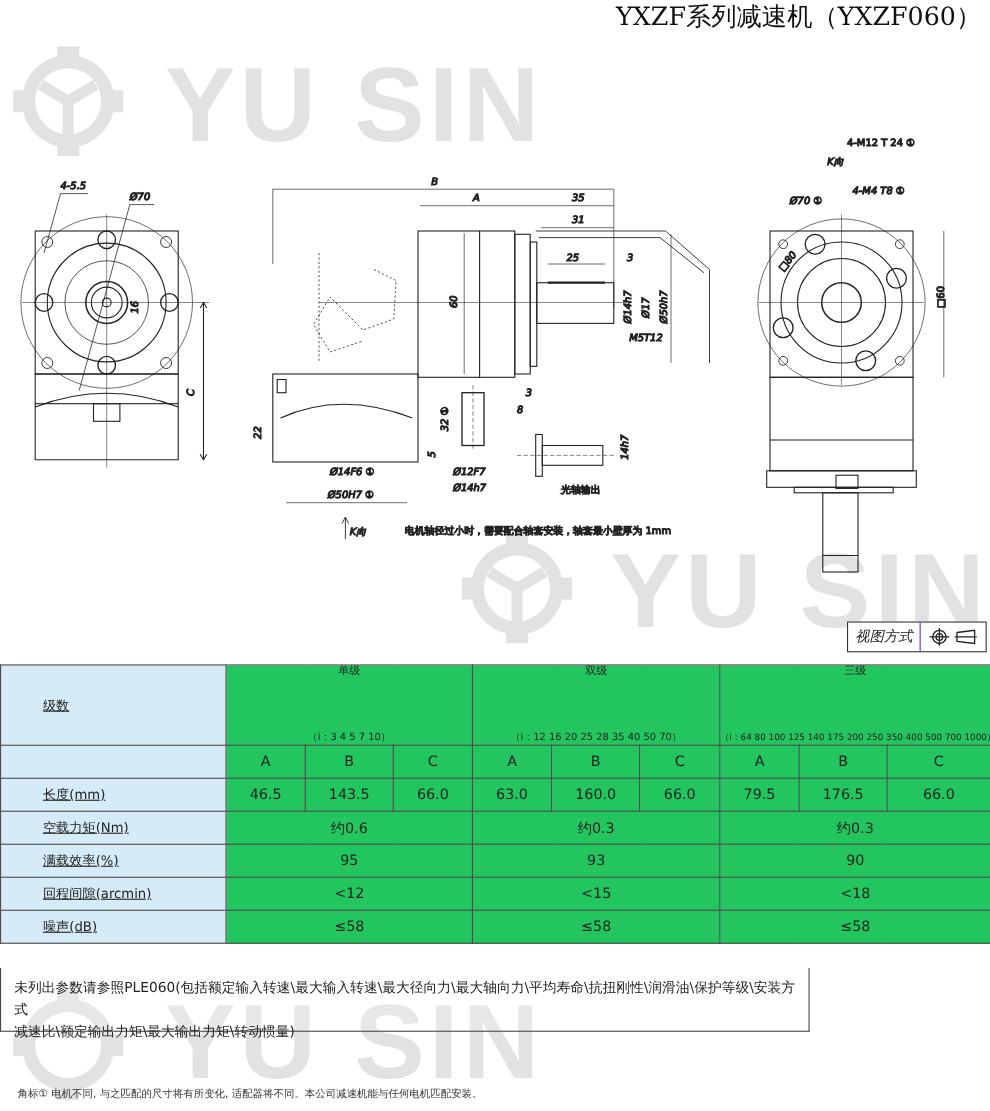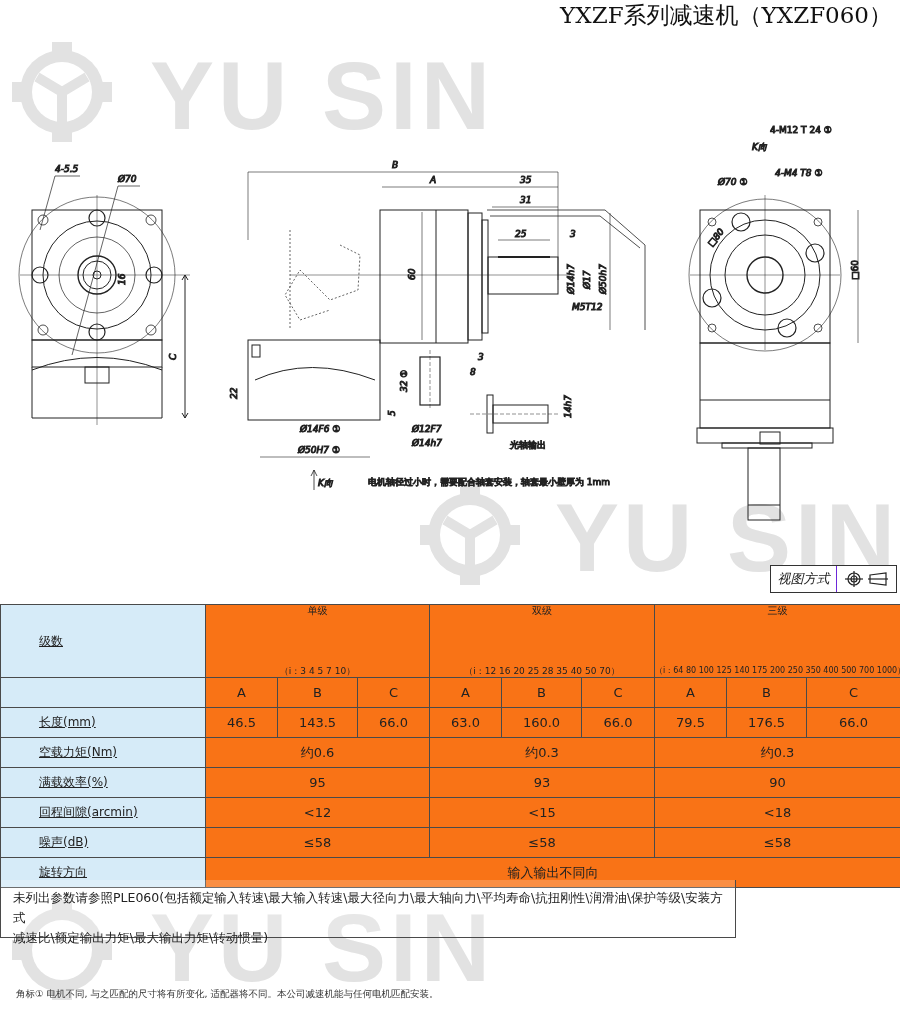--- a/index.html
+++ b/index.html
@@ -8,21 +8,21 @@
   .wm{position:absolute;color:#e2e2e2;font-family:"Liberation Sans",sans-serif;font-weight:bold;font-size:96px;letter-spacing:4px;white-space:nowrap;line-height:1;z-index:0;}
   .wm-gear{position:absolute;z-index:0;}
   .draw{position:absolute;left:0;top:110px;width:900px;height:480px;z-index:1;}
   .draw svg{width:900px;height:480px;}
   .dimtxt{font-family:"DejaVu Sans",sans-serif;font-style:italic;font-size:9px;fill:#222;}
   .note{font-family:"DejaVu Sans",sans-serif;font-size:9px;fill:#222;}
   .viewbox{position:absolute;left:770px;top:565px;width:125px;height:26px;border:1px solid #333;display:flex;z-index:2;background:#fff;}
   .viewbox .lbl{width:65px;border-right:1px solid #6d28d9;font-size:13px;font-style:italic;display:flex;align-items:center;justify-content:center;}
   .viewbox .sym{flex:1;display:flex;align-items:center;justify-content:center;}
   table.spec{position:absolute;left:0;top:604px;width:900px;border-collapse:collapse;z-index:2;table-layout:fixed;font-size:13px;}
-  table.spec td{border:1px solid #4a4a4a;text-align:center;height:29px;padding:0;background:#f97316;}
+  table.spec td{border:1px solid #4a4a4a;text-align:center;height:29px;padding:0;background:#22c55e;}
   table.spec td.hd{background:#d6ebf8;text-align:left;padding-left:38px;font-size:12px;text-decoration:underline;}
   table.spec td.grp{font-size:10px;line-height:12px;height:30px;}
   table.spec td.grp .ratios{font-size:9px;letter-spacing:0px;margin-top:48px;}
   .foot{position:absolute;left:0;top:880px;width:736px;height:58px;border:1px solid #4a4a4a;border-top:none;background:rgba(255,255,255,0.2);font-size:12.5px;line-height:20px;padding:8px 10px 0 12px;box-sizing:border-box;z-index:2;}
   .corner-note{position:absolute;left:16px;top:988px;font-size:9.5px;color:#333;z-index:2;}
 </style>
 </head>
 <body>
 
 <svg class="wm-gear" style="left:2px;top:42px;" width="130" height="100" viewBox="0 0 130 100">
@@ -278,24 +278,20 @@
     <td colspan="3">&lt;12</td>
     <td colspan="3">&lt;15</td>
     <td colspan="3">&lt;18</td>
   </tr>
   <tr>
     <td class="hd">噪声(dB)</td>
     <td colspan="3">≤58</td>
     <td colspan="3">≤58</td>
     <td colspan="3">≤58</td>
   </tr>
-  <tr>
-    <td class="hd">旋转方向</td>
-    <td colspan="9">输入输出不同向</td>
-  </tr>
 </tbody>
   </table>
 
 <div class="foot">
   <div>未列出参数请参照PLE060(包括额定输入转速\最大输入转速\最大径向力\最大轴向力\平均寿命\抗扭刚性\润滑油\保护等级\安装方式</div>
   <div>减速比\额定输出力矩\最大输出力矩\转动惯量)</div>
 </div>
 
 <div class="corner-note">角标①   电机不同, 与之匹配的尺寸将有所变化, 适配器将不同。本公司减速机能与任何电机匹配安装。</div>
 

